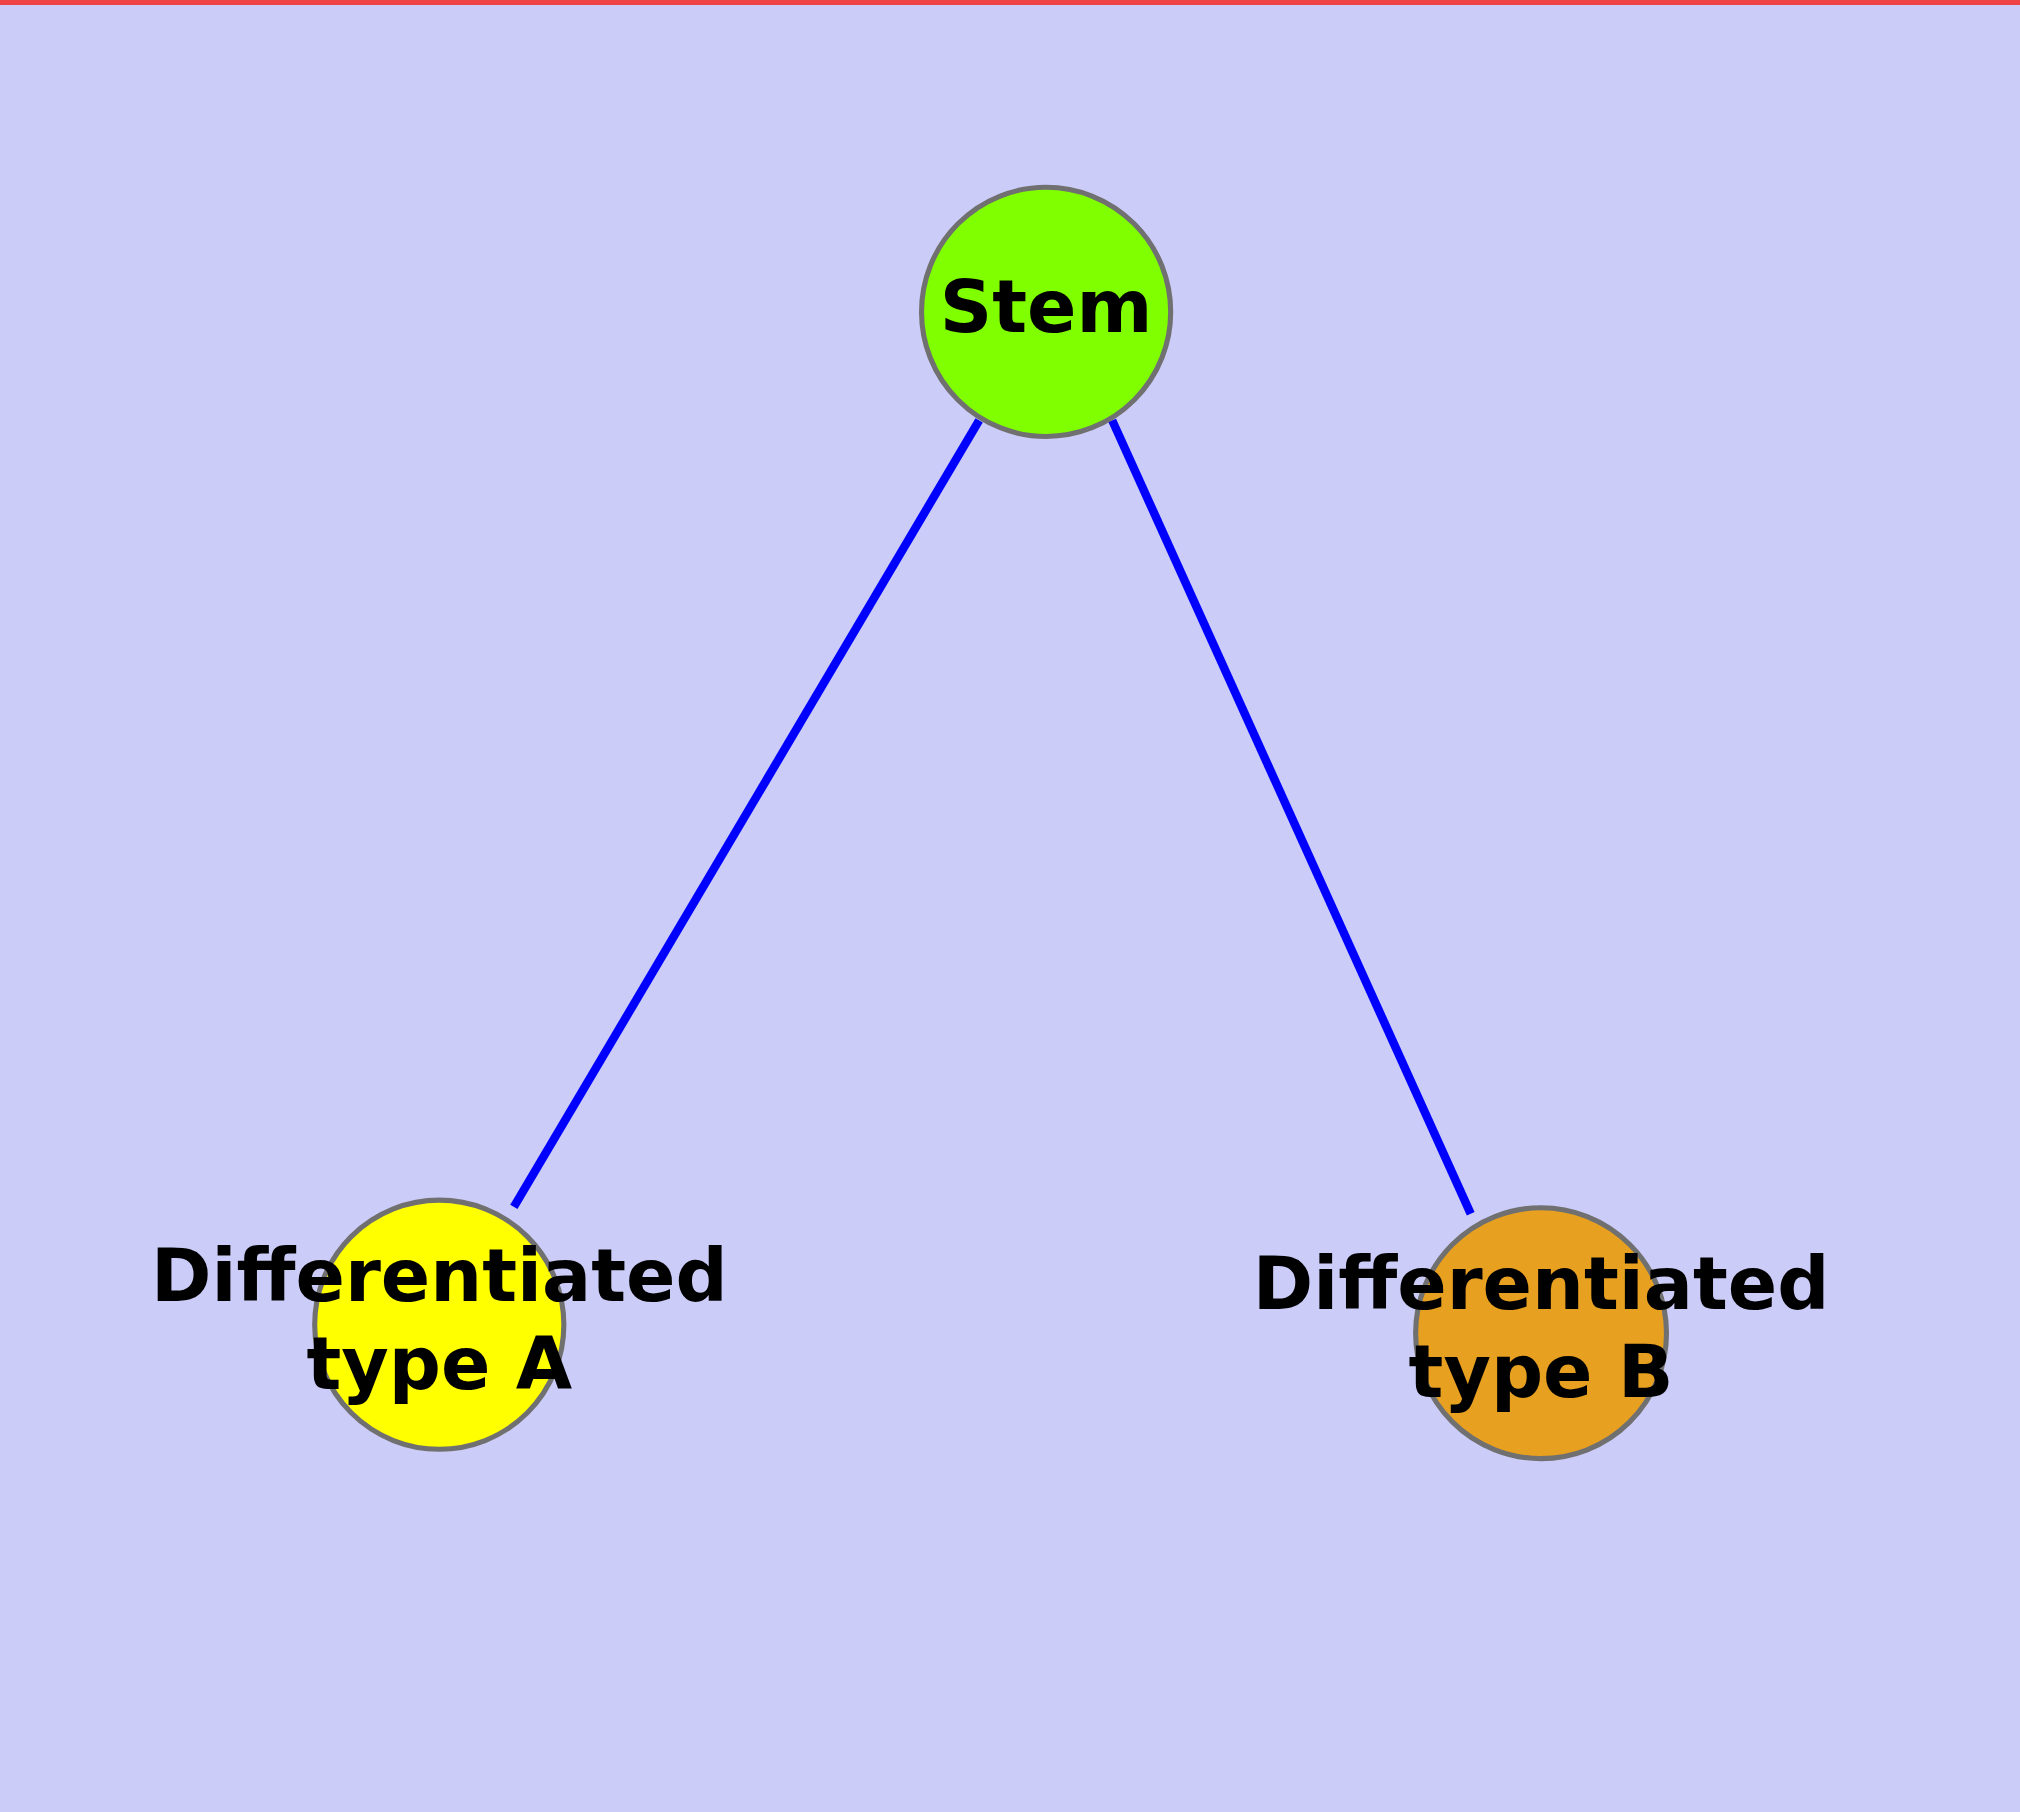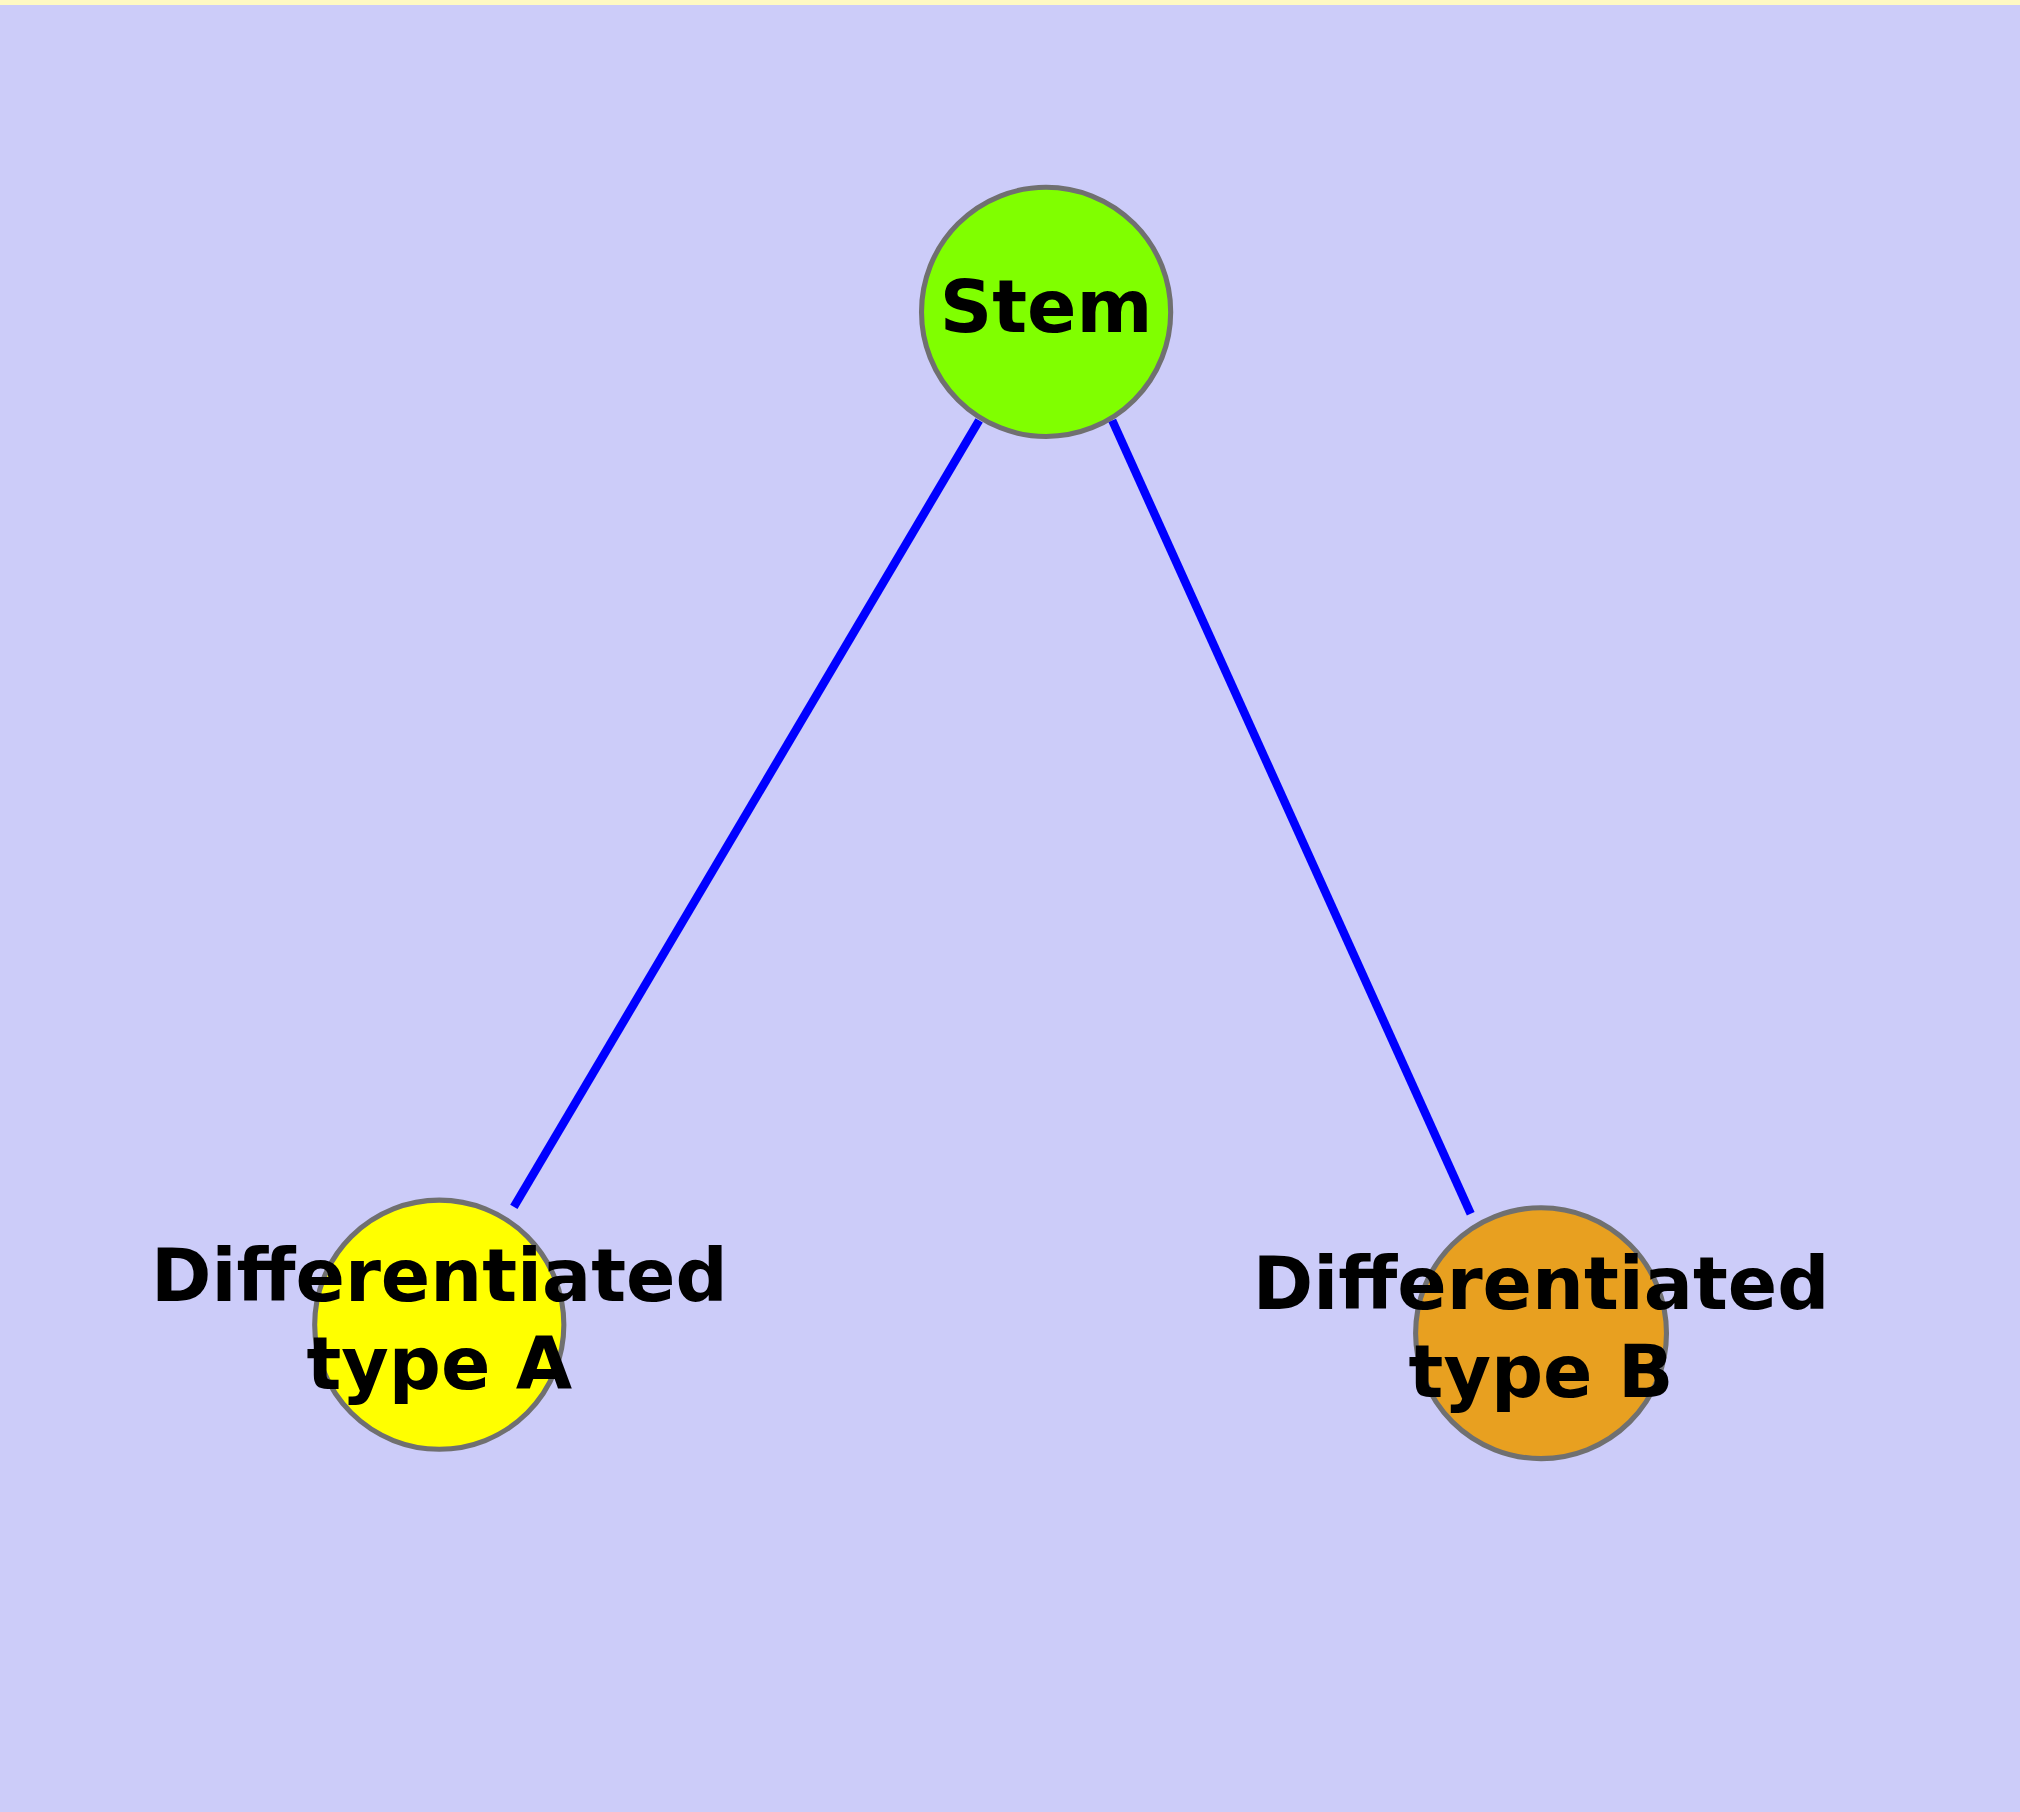--- a/index.html
+++ b/index.html
@@ -36,21 +36,21 @@
     font-size: 86px;
     fill: #000000;
     dominant-baseline: middle;
     text-anchor: middle;
     white-space: pre;
   }
 </style>
 </head>
 <body>
 
-<div id="canvas" style="background: #fef9c3;">
+<div id="canvas" style="background: #ef4444;">
   <div id="plot-area" style="background: rgb(204, 204, 249);"></div>
 
   <svg id="graph-svg" viewBox="0 0 2384 2138">
     <g id="edges-layer">
         <line x1="1155" y1="496" x2="606" y2="1424" stroke="#0000ff" stroke-width="10" stroke-linecap="butt"></line>
         <line x1="1312" y1="496" x2="1735" y2="1432" stroke="#0000ff" stroke-width="10" stroke-linecap="butt"></line>
       </g>
     <g id="nodes-layer">
         <circle cx="1234" cy="368" r="147" fill="#80ff00" stroke="#707070" stroke-width="6"></circle>
         <circle cx="518" cy="1563" r="147" fill="#ffff00" stroke="#707070" stroke-width="6"></circle>

